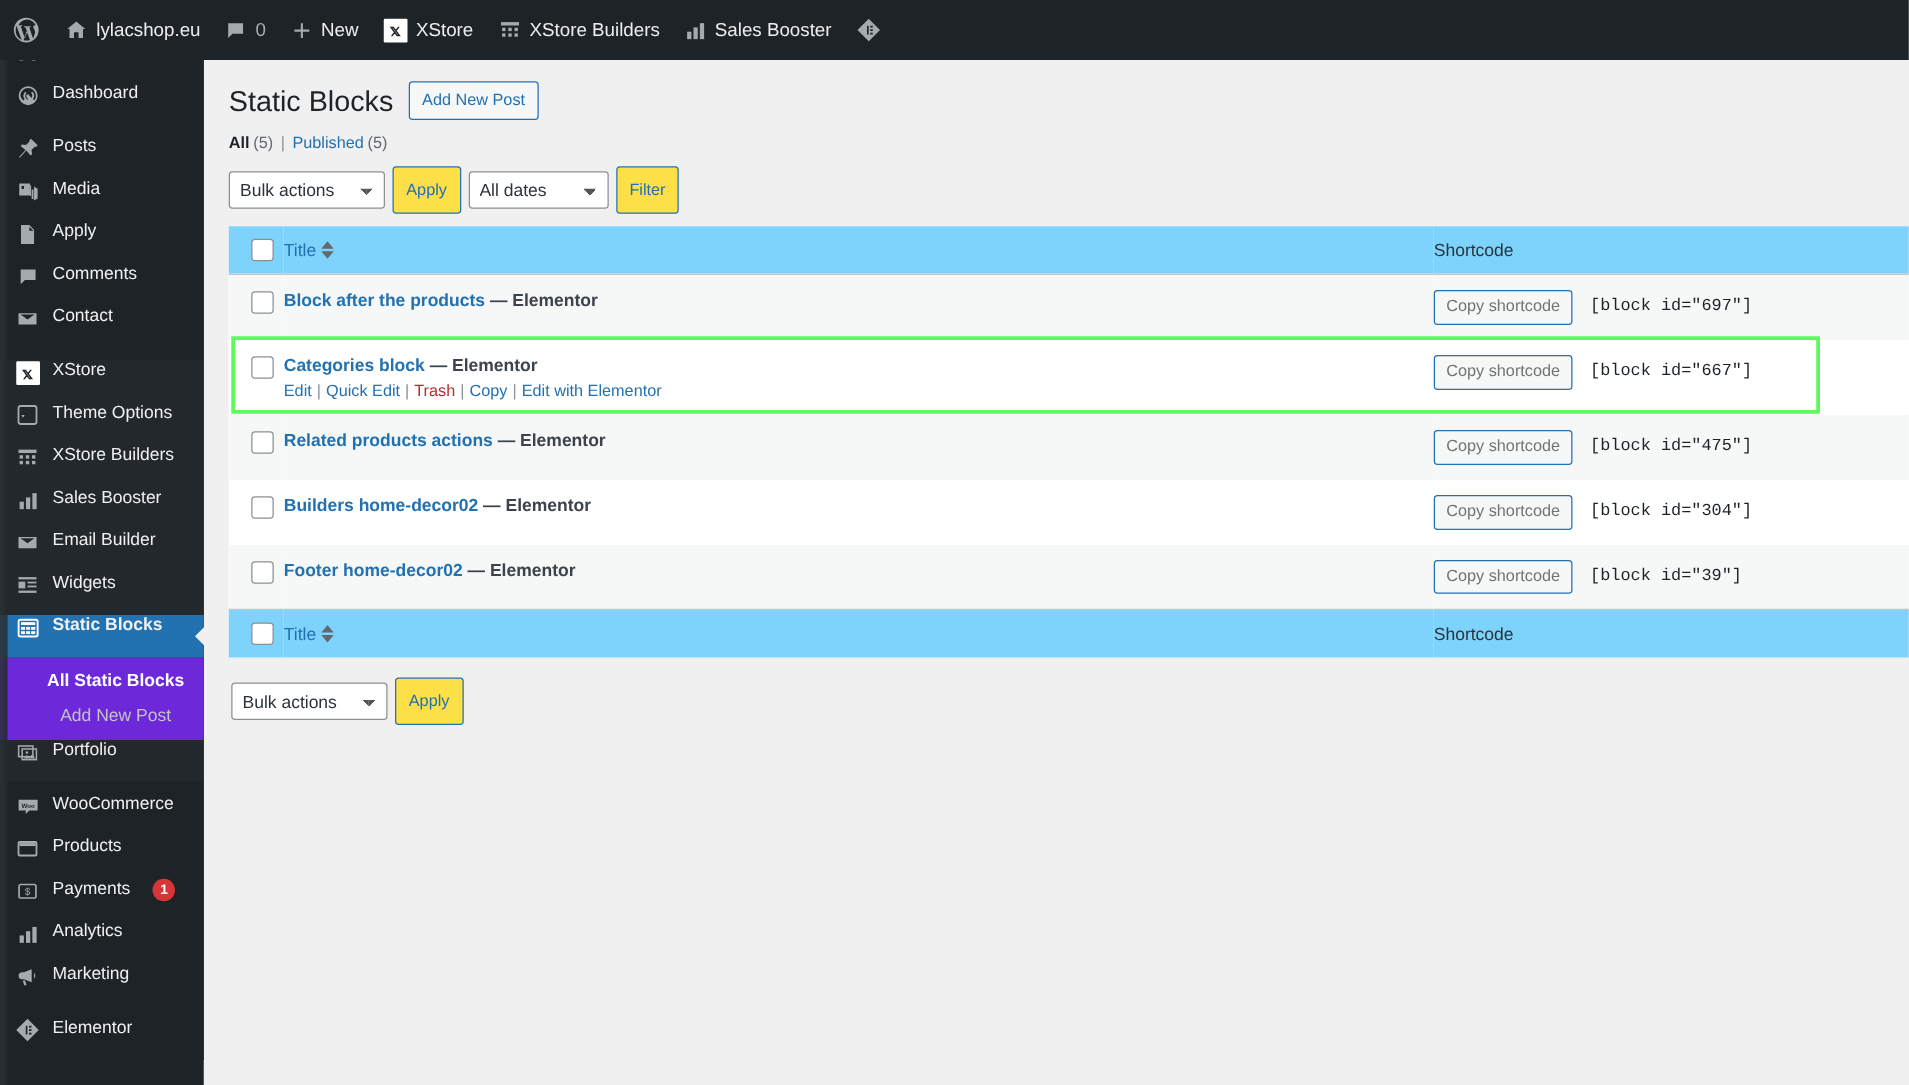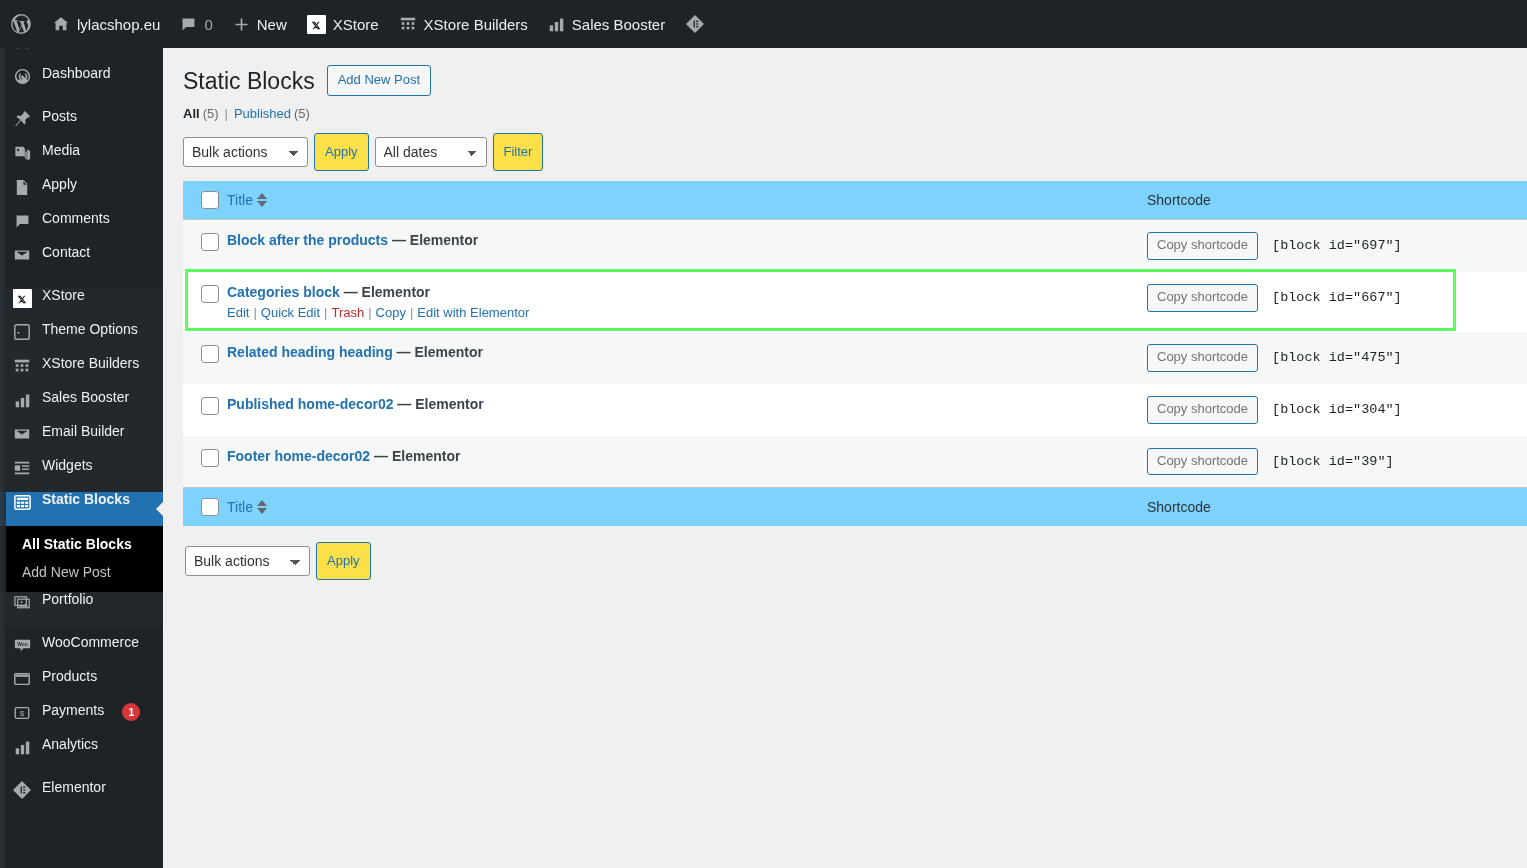--- a/index.html
+++ b/index.html
@@ -73,21 +73,21 @@
   .menu-item.current .mi-ico { color: #fff; }
   .menu-item.current .mi-label { font-weight: 600; }
   .menu-arrow {
     position: absolute; right: -1px; top: 50%;
     transform: translateY(-50%);
     width: 0; height: 0;
     border-top: 8px solid transparent;
     border-bottom: 8px solid transparent;
     border-right: 8px solid #f0f0f1;
   }
-  .submenu { background: #000000; padding: 4px 0 6px 0; }
+  .submenu { background: #6d28d9; padding: 4px 0 6px 0; text-align: center; }
   .submenu-item {
     padding: 6px 0 6px 22px;
     font-size: 14px; color: #c3c4c7; cursor: pointer;
   }
   .submenu-item.active { color: #fff; font-weight: 700; }
   .badge {
     display: inline-flex; align-items: center; justify-content: center;
     min-width: 18px; height: 18px; padding: 0 5px;
     background: #d63638; color: #fff;
     border-radius: 9px; font-size: 11px; font-weight: 600;
@@ -503,20 +503,28 @@
       </div>
       <div class="menu-item">
         <span class="mi-ico">
           <svg width="17" height="17" viewBox="0 0 20 20" fill="currentColor">
             <rect x="2" y="11" width="4" height="7"></rect>
             <rect x="8" y="7" width="4" height="11"></rect>
             <rect x="14" y="3" width="4" height="15"></rect>
           </svg>
         </span>
         <span class="mi-label">Analytics</span>
+      </div>
+      <div class="menu-item">
+        <span class="mi-ico">
+          <svg width="19" height="19" viewBox="0 0 20 20" fill="currentColor">
+            <path d="M13 3.5v11L6.5 12H5a3 3 0 010-6h1.5L13 3.5zM15 6.5a3.5 3.5 0 010 5v-5zM5.5 13h2l1.2 4H6.7L5.5 13z"></path>
+          </svg>
+        </span>
+        <span class="mi-label">Marketing</span>
       </div>
     </div>
     <div class="menu-sep"></div>
     <div class="menu-group">
       <div class="menu-item">
         <span class="mi-ico">
           <svg width="20" height="20" viewBox="0 0 20 20" fill="currentColor">
             <path d="M10 1l9 9-9 9-9-9 9-9zm-1.4 5.5v7h1.3v-7H8.6zm2.6 0v1.4h2v-1.4h-2zm0 2.8v1.4h2V9.3h-2zm0 2.8v1.4h2v-1.4h-2z"></path>
           </svg>
         </span>
@@ -592,33 +600,33 @@
               <div class="shortcode-cell">
                 <button class="copy-btn">Copy shortcode</button>
                 <span class="shortcode-text">[block id="667"]</span>
               </div>
             </td>
           </tr>
           <tr class="alternate">
             <td class="col-cb">
               <input type="checkbox" class="cb-check" style="">
             </td>
-            <td class="col-title"><a class="row-title">Related heading heading</a><span class="post-state"> — Elementor</span></td>
+            <td class="col-title"><a class="row-title">Related products actions</a><span class="post-state"> — Elementor</span></td>
             <td class="col-shortcode">
               <div class="shortcode-cell">
                 <button class="copy-btn">Copy shortcode</button>
                 <span class="shortcode-text">[block id="475"]</span>
               </div>
             </td>
           </tr>
           <tr class="">
             <td class="col-cb">
               <input type="checkbox" class="cb-check" style="">
             </td>
-            <td class="col-title"><a class="row-title">Published home-decor02</a><span class="post-state"> — Elementor</span></td>
+            <td class="col-title"><a class="row-title">Builders home-decor02</a><span class="post-state"> — Elementor</span></td>
             <td class="col-shortcode">
               <div class="shortcode-cell">
                 <button class="copy-btn">Copy shortcode</button>
                 <span class="shortcode-text">[block id="304"]</span>
               </div>
             </td>
           </tr>
           <tr class="alternate">
             <td class="col-cb">
               <input type="checkbox" class="cb-check" style="">

